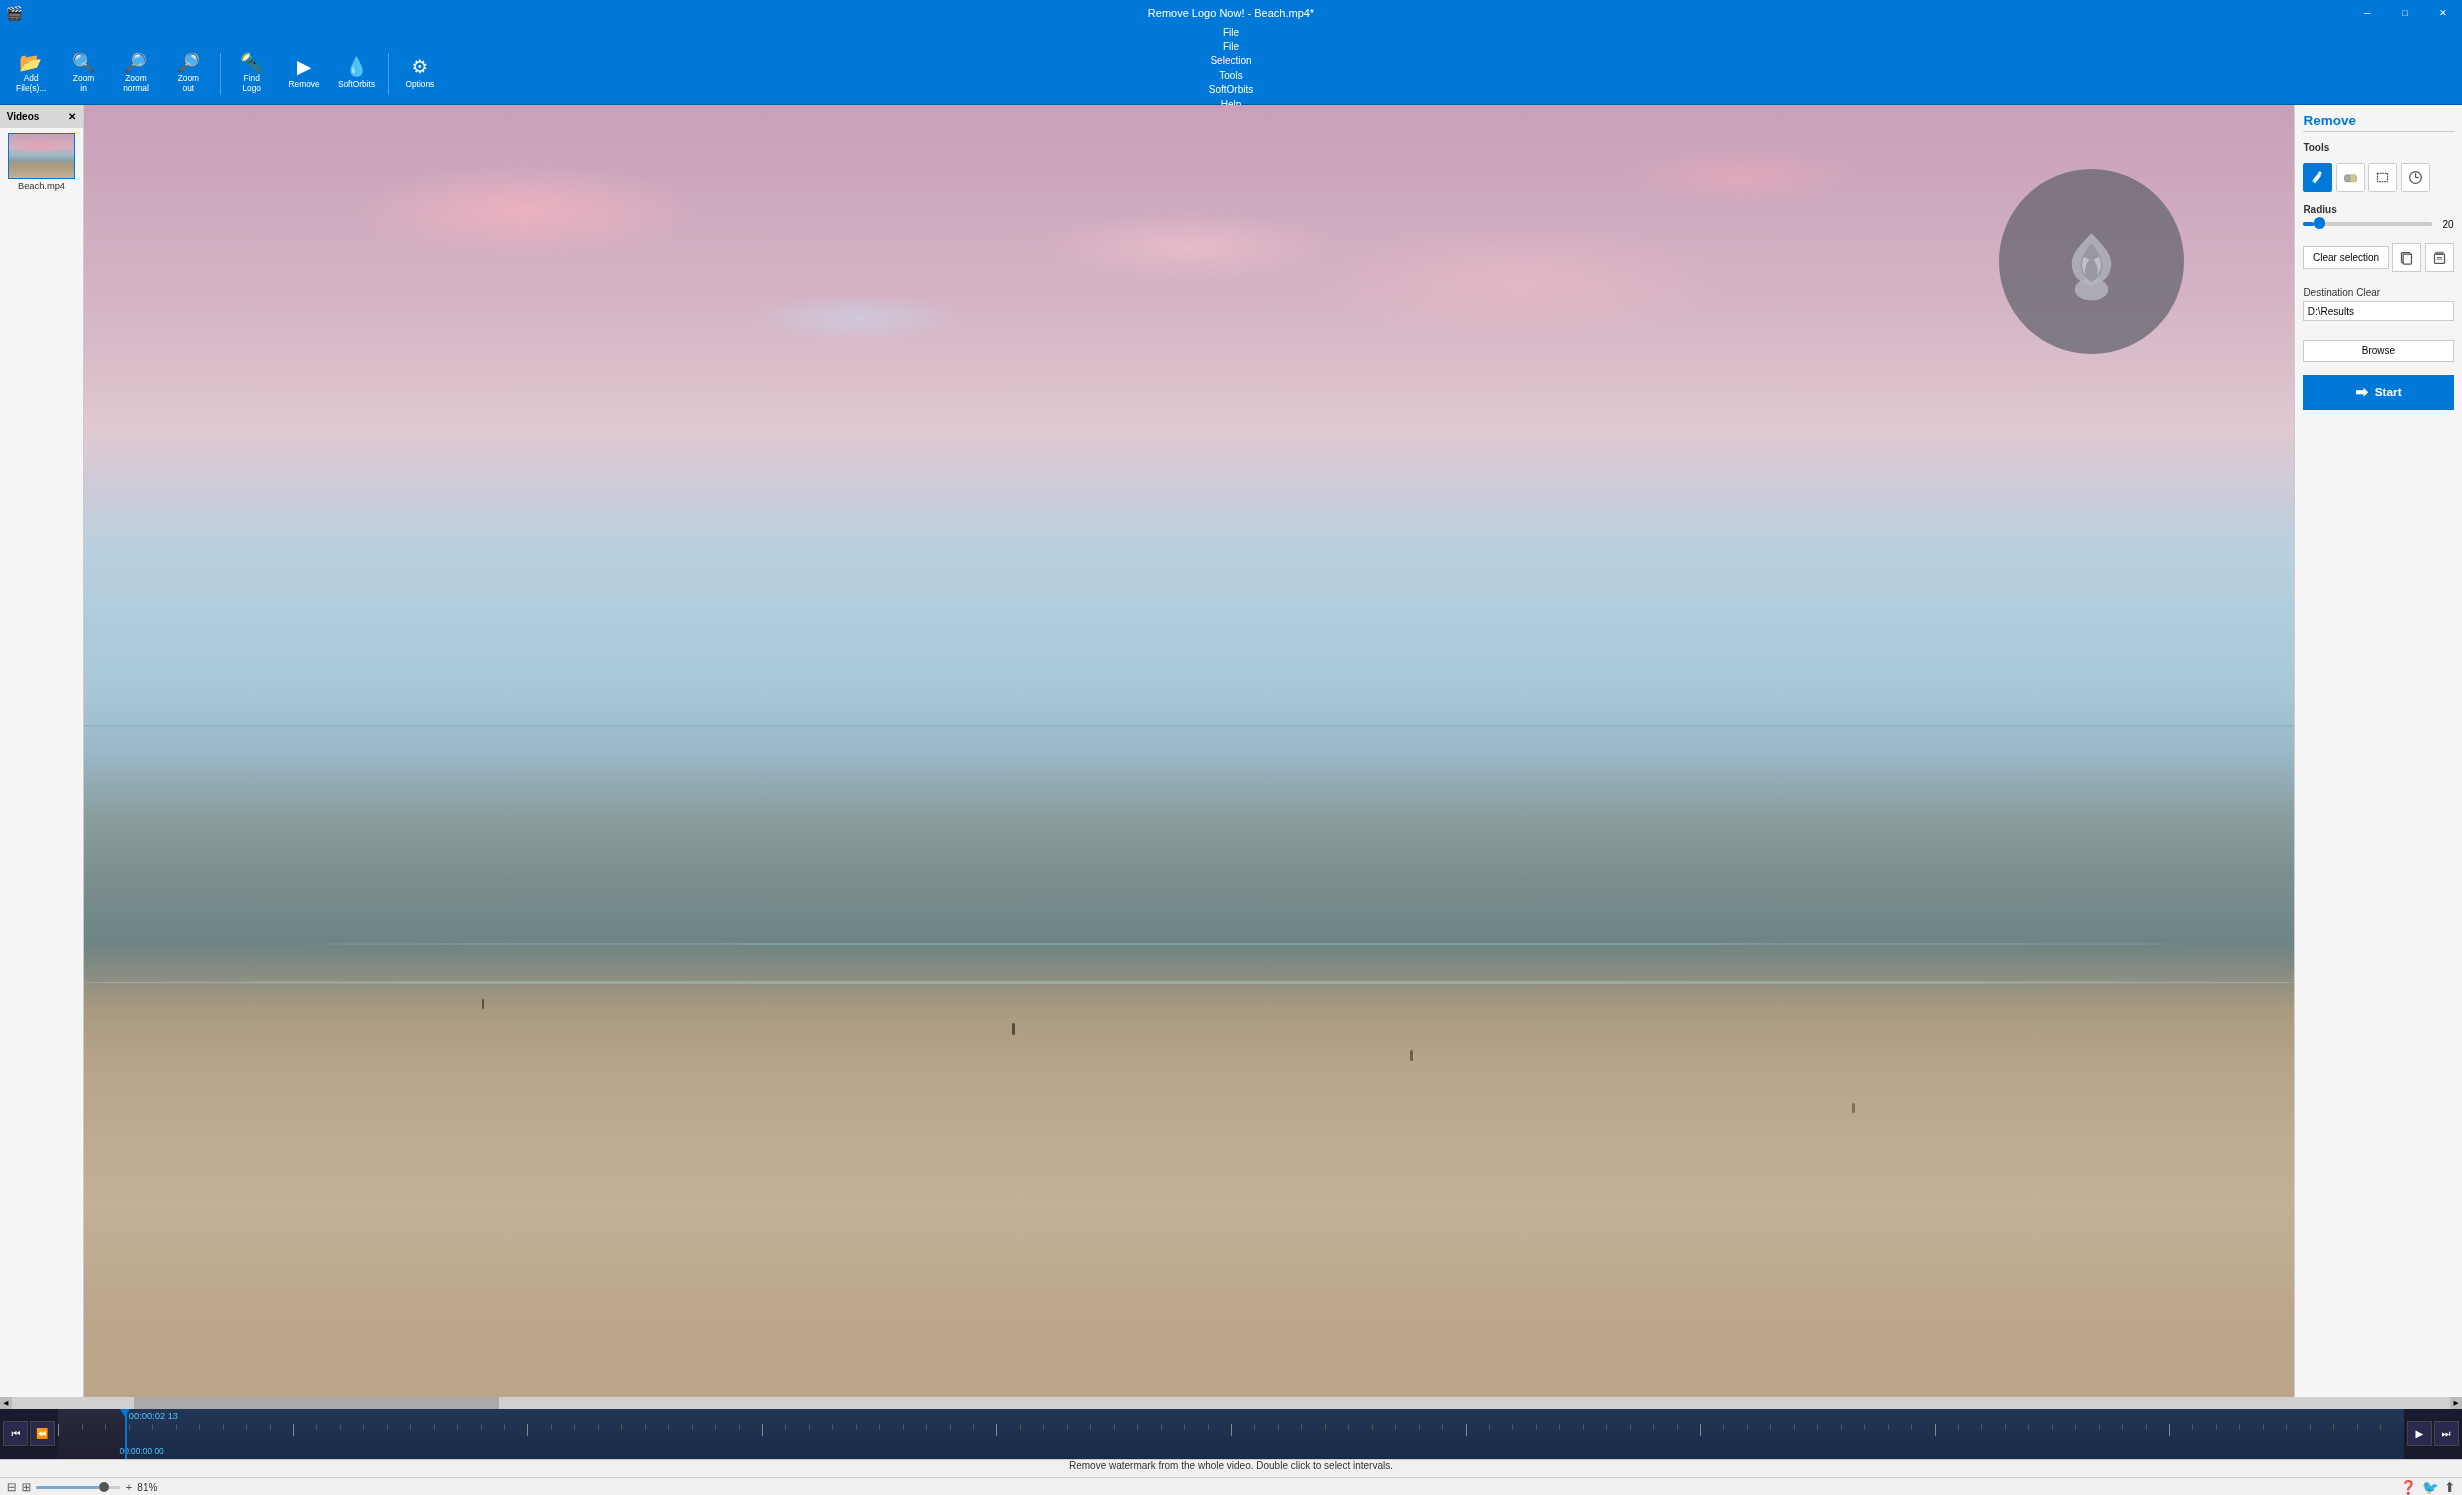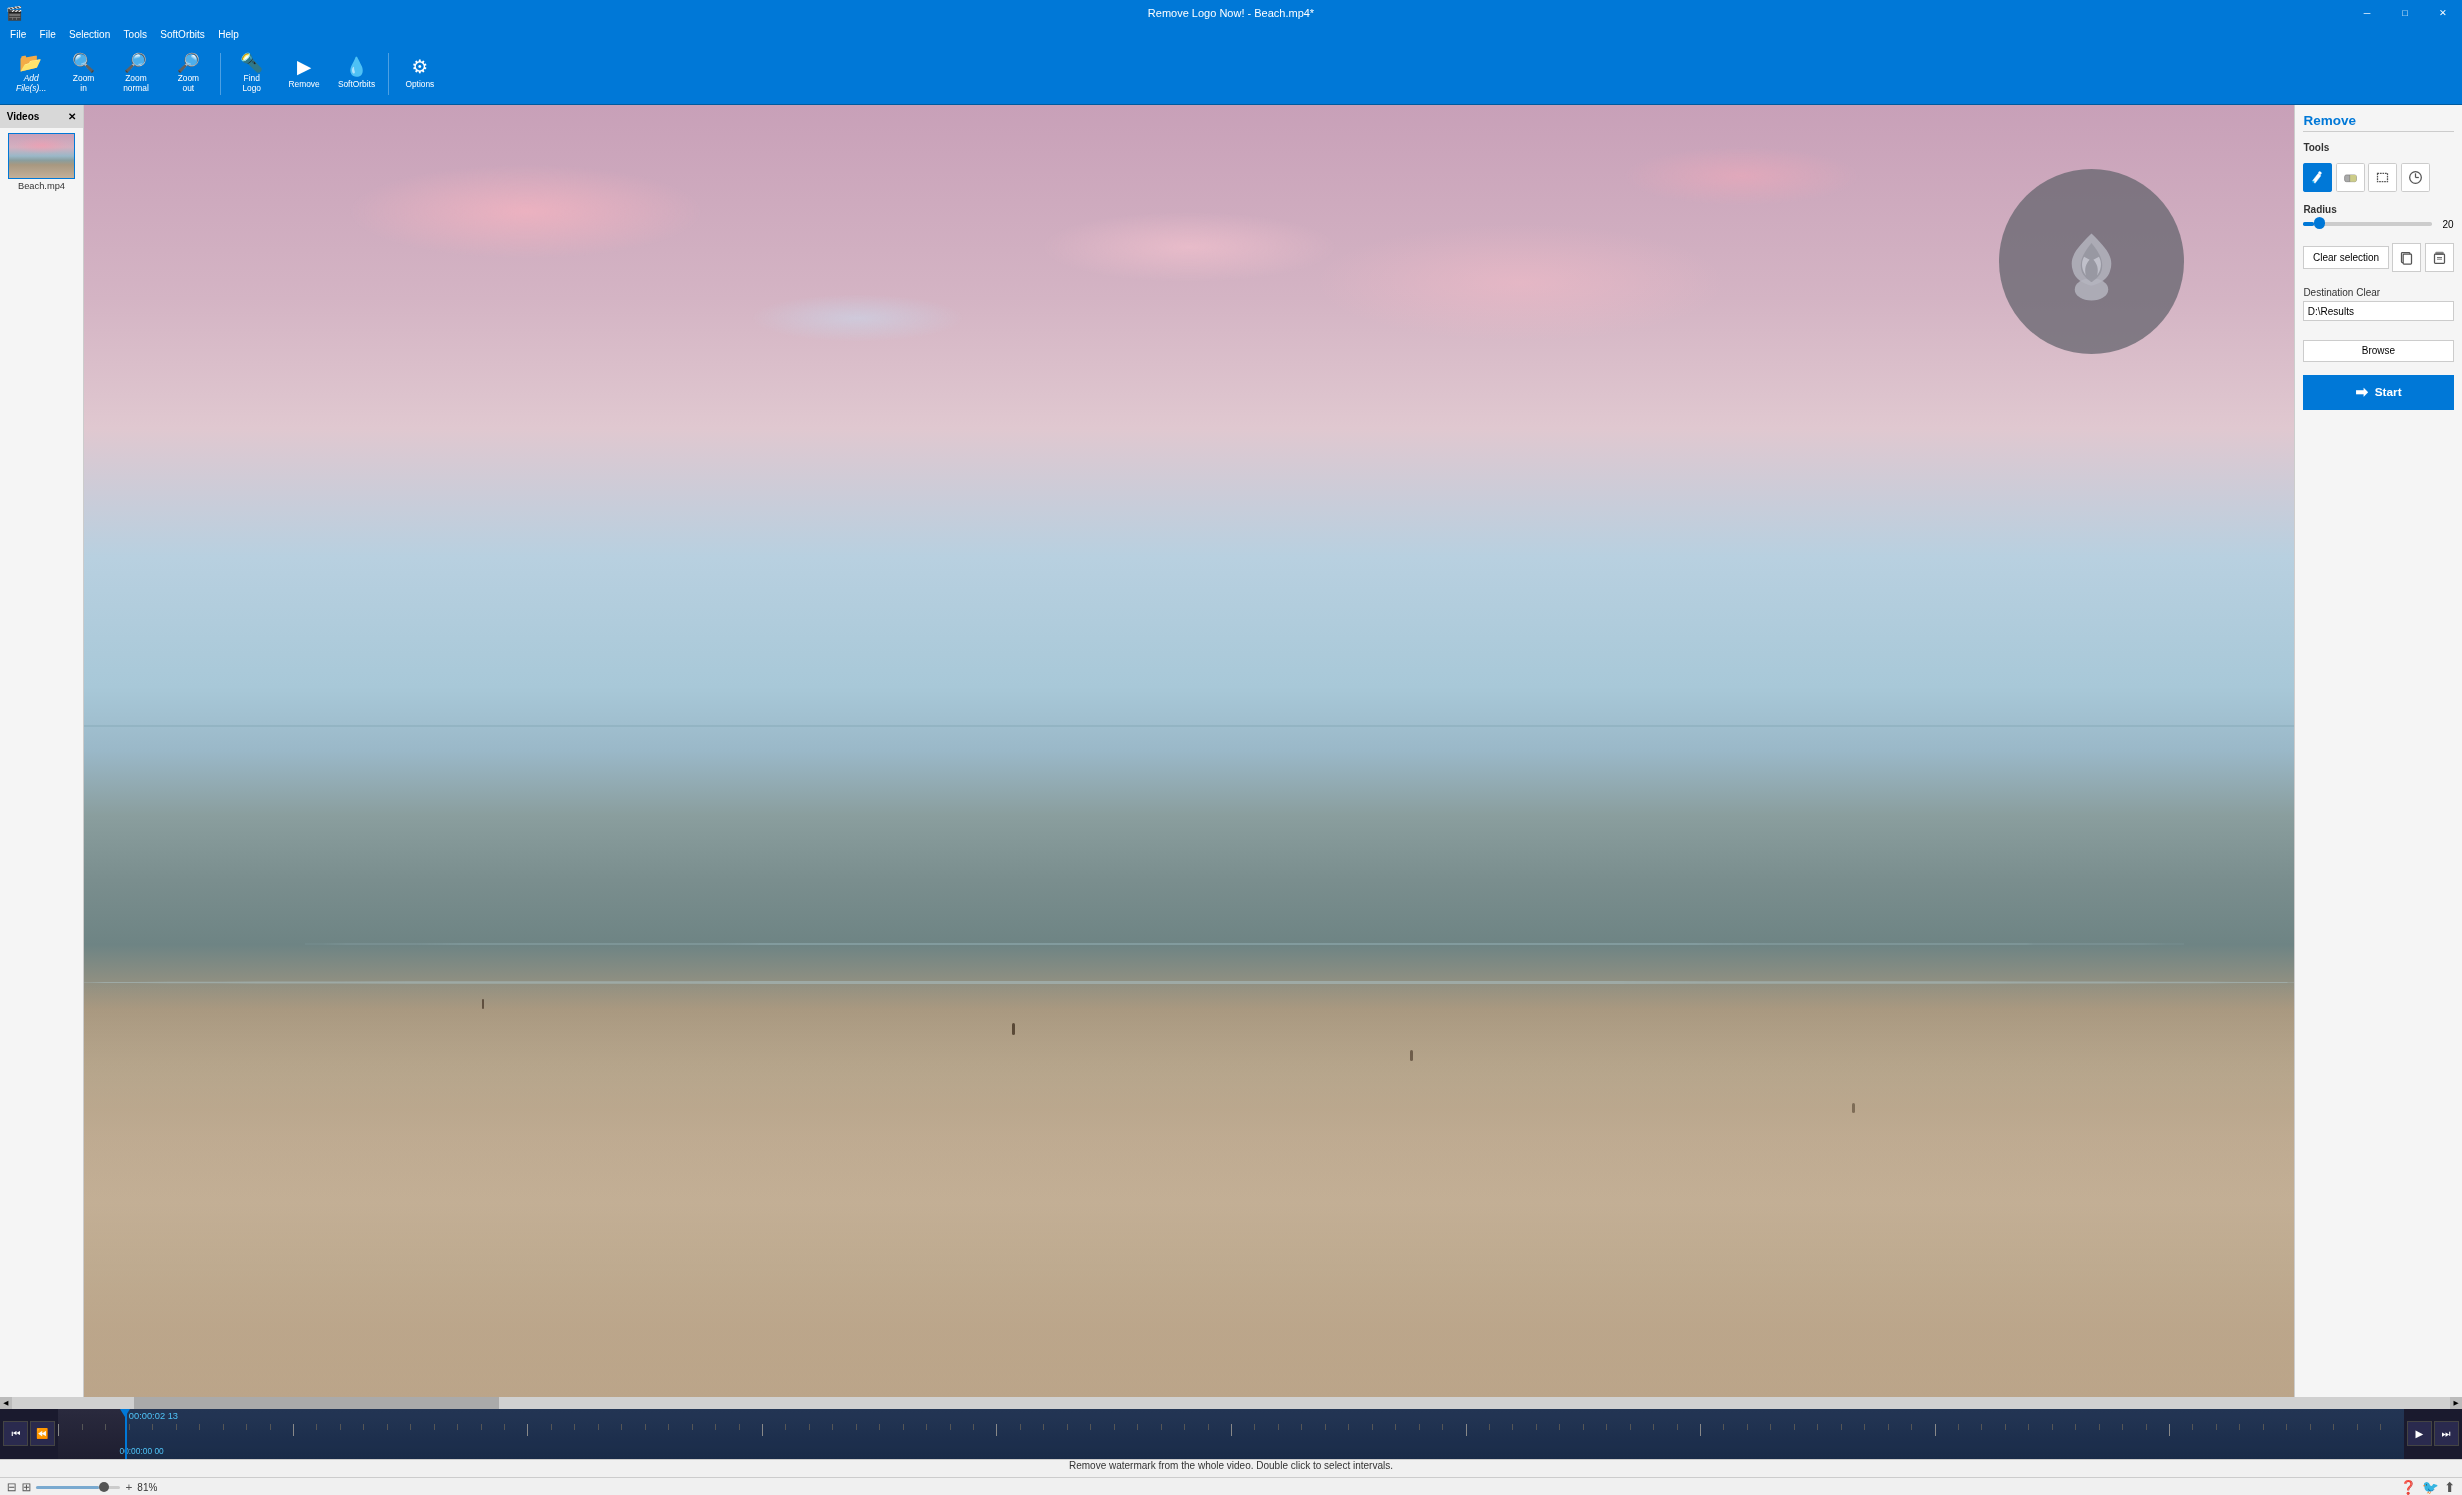--- a/index.html
+++ b/index.html
@@ -15,21 +15,21 @@
       position: absolute; right: 0; top: 0; display: flex; height: 25px;
     }
     #titlebar .win-btn {
       width: 38px; height: 25px; display: flex; align-items: center; justify-content: center;
       color: white; font-size: 9.3px; cursor: pointer;
     }
 
     
     #menubar {
       width: 100%; height: 18.5px; background: #0078d7;
-      display: flex; align-items: center; padding: 0 3.4px;
+      display: flex; align-items: center; padding: 0 3.4px; flex-direction: column;
     }
     #menubar .menu-item {
       color: white; padding: 1.7px 6.7px; font-size: 10px; cursor: pointer;
     }
 
     
     #toolbar {
       width: 100%; height: 61px; background: #0078d7;
       display: flex; align-items: center; padding: 3.4px 6.7px; gap: 3.4px;
       border-bottom: 0.8px solid #005a9e;
@@ -270,21 +270,21 @@
   <div class="menu-item">File</div>
   <div class="menu-item">Selection</div>
   <div class="menu-item">Tools</div>
   <div class="menu-item">SoftOrbits</div>
   <div class="menu-item">Help</div>
 </div>
 
 <div id="toolbar">
   <div class="toolbar-btn">
     <span class="tb-icon">📂</span>
-    <span style="font-size:8.4px;text-align:center;line-height:1.1;font-style:italic;">Add<br>File(s)...</span>
+    <span style="font-size:8.4px;text-align:center;line-height:1.1;">Add<br>File(s)...</span>
   </div>
   <div class="toolbar-btn">
     <span class="tb-icon">🔍</span>
     <span style="font-size:8.4px;text-align:center;line-height:1.1;">Zoom<br>in</span>
   </div>
   <div class="toolbar-btn">
     <span class="tb-icon">🔎</span>
     <span style="font-size:8.4px;text-align:center;line-height:1.1;">Zoom<br>normal</span>
   </div>
   <div class="toolbar-btn">

